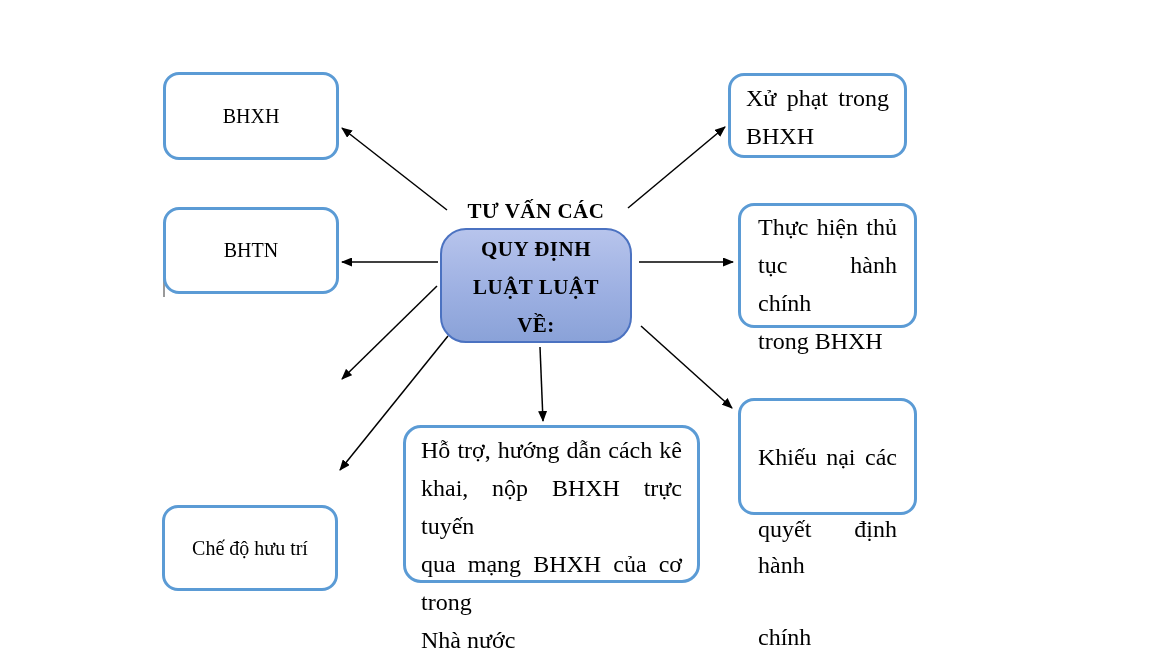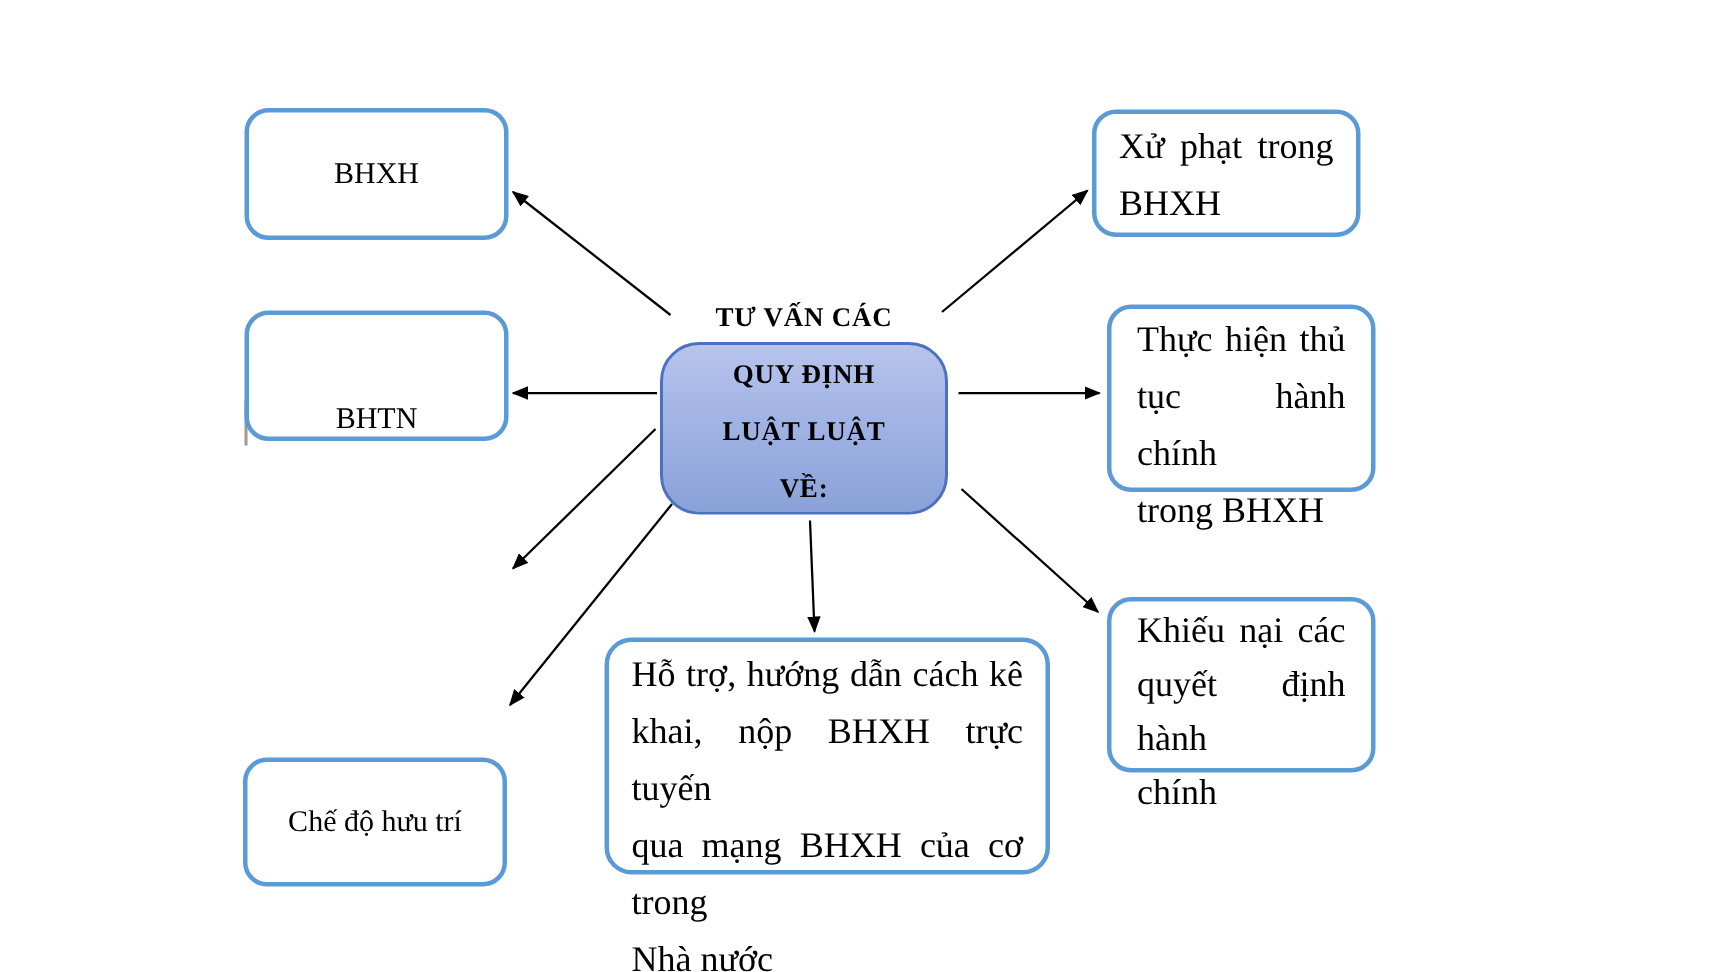--- a/index.html
+++ b/index.html
@@ -21,24 +21,24 @@
     z-index:2;
   }
   .label-box{
     display:flex;align-items:center;justify-content:center;
     font-size:20px;
   }
   .para{font-size:24px;}
   .para .jline{text-align:justify;text-align-last:justify;}
   .para .jlast{text-align:left;text-align-last:left;}
   .lh38 .jline,.lh38 .jlast{line-height:38px;}
-  .lh36 .jline,.lh36 .jlast{line-height:36px;}
+  .lh36 .jline,.lh36 .jlast{line-height:36px;margin-top:36px;}
 
   .node-bhxh   {left:163px;top:72px; width:176px;height:88px;}
-  .node-bhtn   {left:163px;top:207px;width:176px;height:87px;align-items:flex-end;}
+  .node-bhtn   {left:163px;top:207px;width:176px;height:87px;}
   .node-bhyt   {left:162px;top:337px;width:176px;height:82px;}
   .node-huutri {left:162px;top:461px;width:176px;height:86px;margin-top:44px;}
   .node-xuphat {left:728px;top:73px; width:179px;height:85px;padding:3px 15px;}
   .node-thutuc {left:738px;top:203px;width:179px;height:125px;padding:2px 17px;}
   .node-khieunai{left:738px;top:398px;width:179px;height:117px;padding:2px 17px;}
   .node-hotro  {left:403px;top:425px;width:297px;height:158px;padding:3px 15px;border-radius:18px;}
 
   .center-shape{
     position:absolute;
     left:440px;top:228px;width:192px;height:115px;
@@ -46,21 +46,21 @@
     border-radius:26px;
     background:linear-gradient(180deg,#B7C4EC 0%,#9DB0E2 55%,#8AA2D8 100%);
     box-sizing:border-box;
     z-index:2;
   }
   .center-text{
     position:absolute;
     left:421px;top:192px;width:230px;
     text-align:center;
     font-weight:bold;
-    font-size:18px;
+    font-size:21px;
     line-height:38px;
     letter-spacing:0.5px;
     z-index:3;
   }
   .stray-mark{
     position:absolute;
     left:163px;top:267px;width:2px;height:30px;
     background:#9a9a9a;
     z-index:0;
   }

